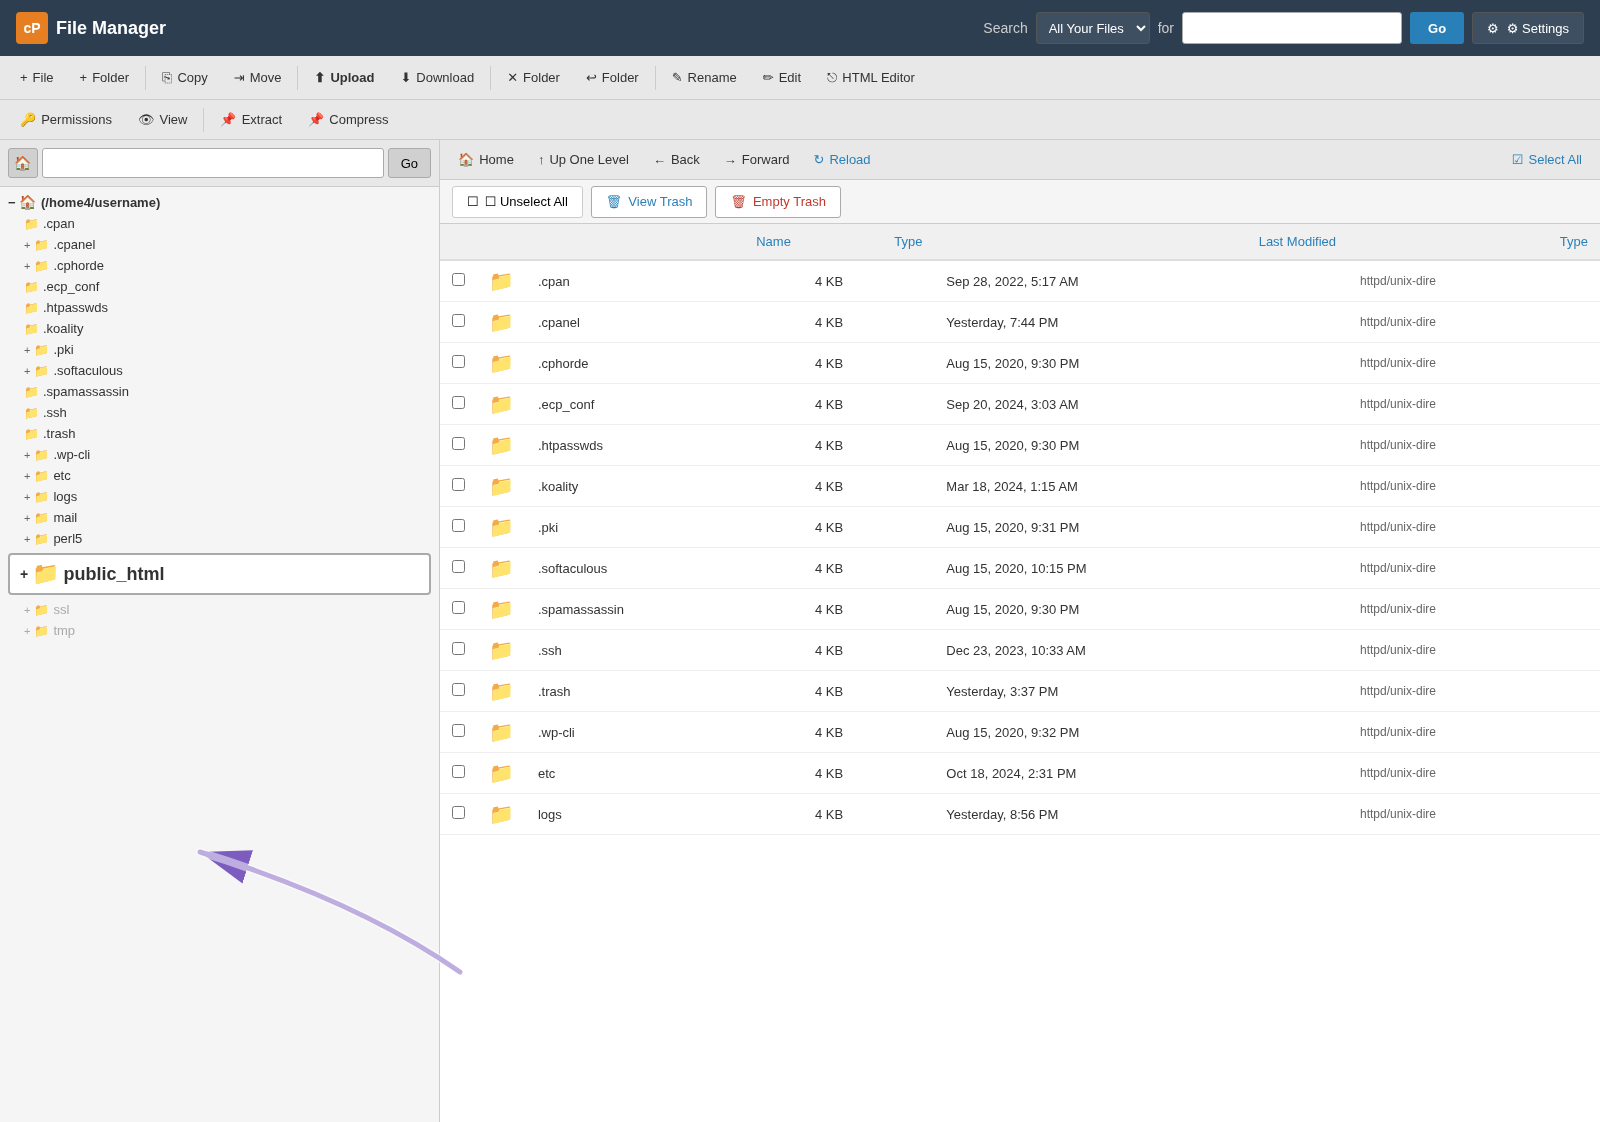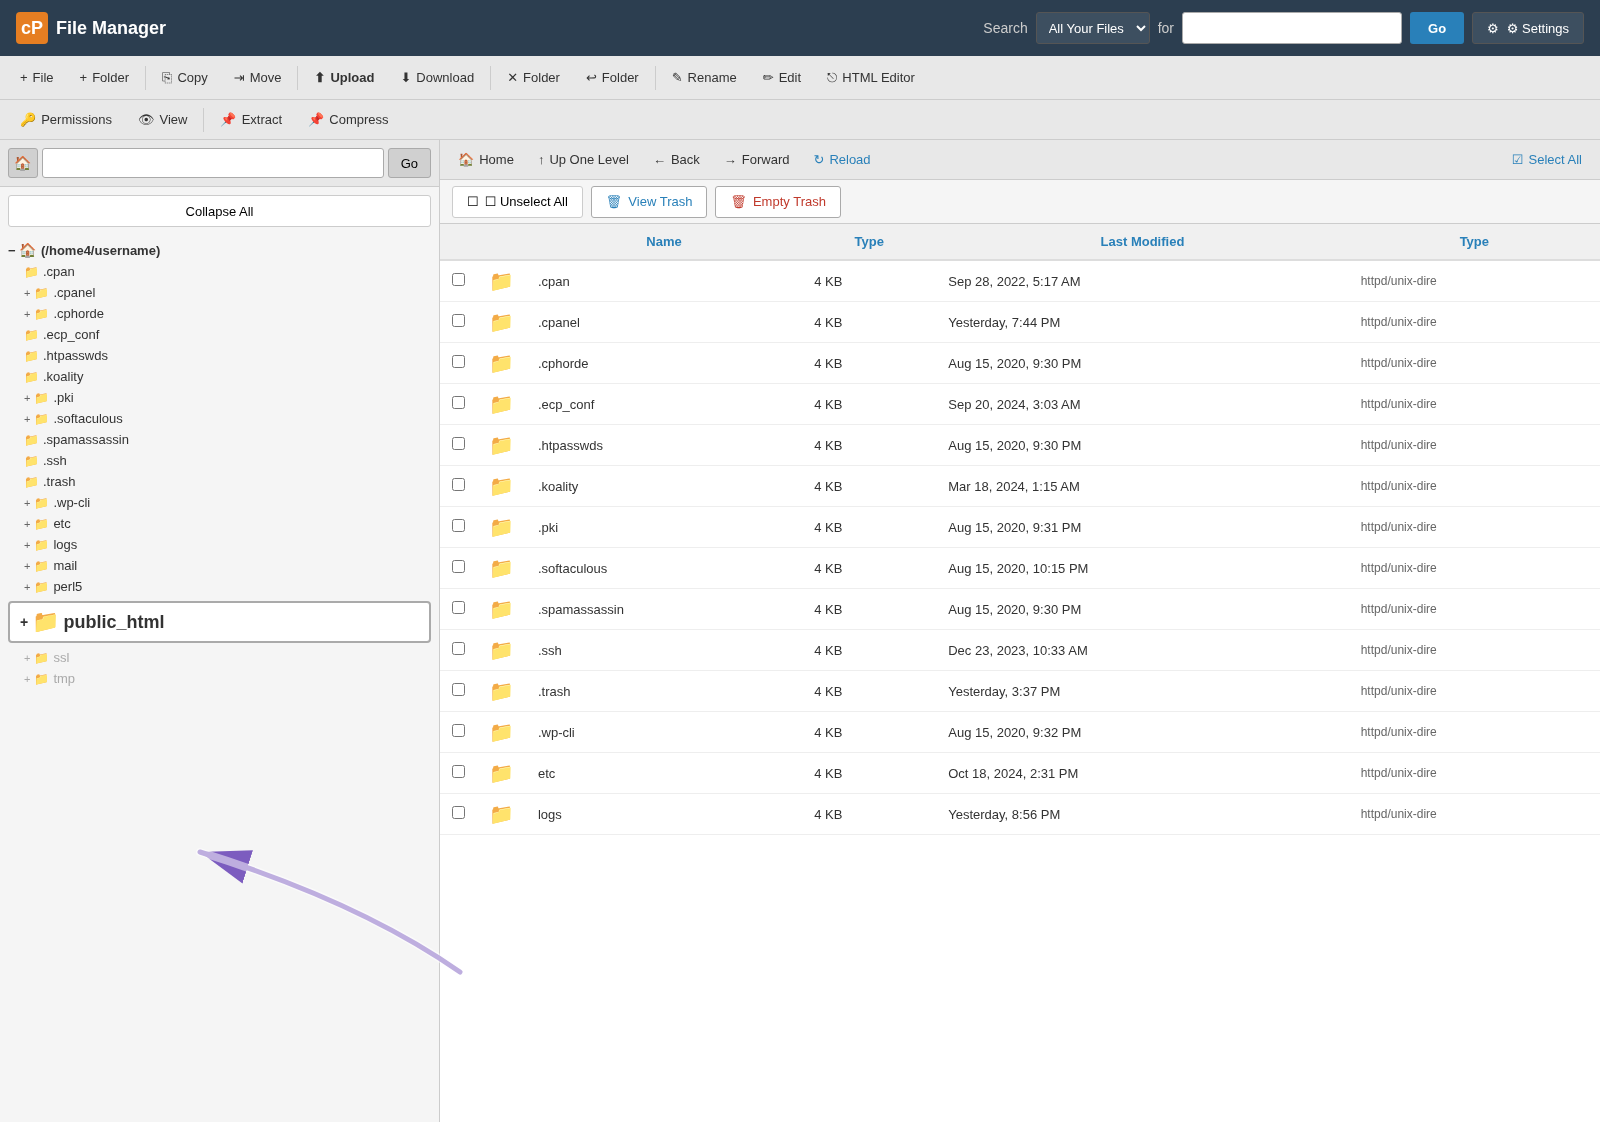--- a/index.html
+++ b/index.html
@@ -26,21 +26,21 @@
     .header-logo .cp-icon {
       background: #e67e22;
       color: white;
       width: 32px;
       height: 32px;
       border-radius: 4px;
       display: flex;
       align-items: center;
       justify-content: center;
       font-weight: bold;
-      font-size: 18px;
+      font-size: 14px;
     }
     .header-search {
       margin-left: auto;
       display: flex;
       align-items: center;
       gap: 8px;
       color: #ccc;
       font-size: 14px;
     }
     .header-search select {
@@ -282,23 +282,23 @@
     }
     .file-table {
       width: 100%;
       border-collapse: collapse;
     }
     .file-table thead tr {
       background: #f0f0f0;
       border-bottom: 2px solid #ddd;
     }
     .file-table thead th {
-      text-align: center;
+      text-align: right;
       padding: 10px 12px;
-      font-weight: bold;
+      font-weight: normal;
       color: #2980b9;
       cursor: pointer;
       white-space: nowrap;
     }
     .file-table tbody tr {
       border-bottom: 1px solid #eee;
     }
     .file-table tbody td {
       padding: 8px 12px;
       white-space: nowrap;
@@ -407,21 +407,20 @@
   </div>
 
   <div class="main-layout">
 
     <div class="sidebar">
       <div class="sidebar-nav">
         <button class="sidebar-home-btn">🏠</button>
         <input type="text" style="">
         <button class="sidebar-nav-btn">Go</button>
       </div>
-      <button class="collapse-all-btn">Collapse All</button>
 
       <div class="tree">
 
         <div class="tree-item root">
           <span style="font-size:13px;">−</span>
           <span class="folder-icon">🏠</span>
           <span>(/home4/username)</span>
         </div>
 
         <div class="tree-item level1">

